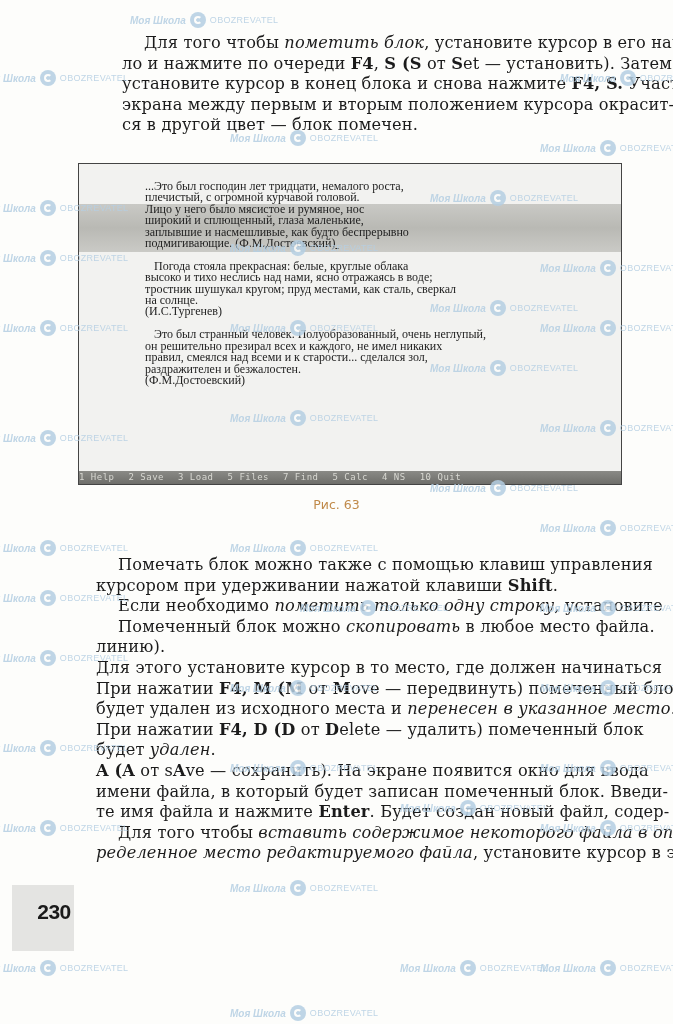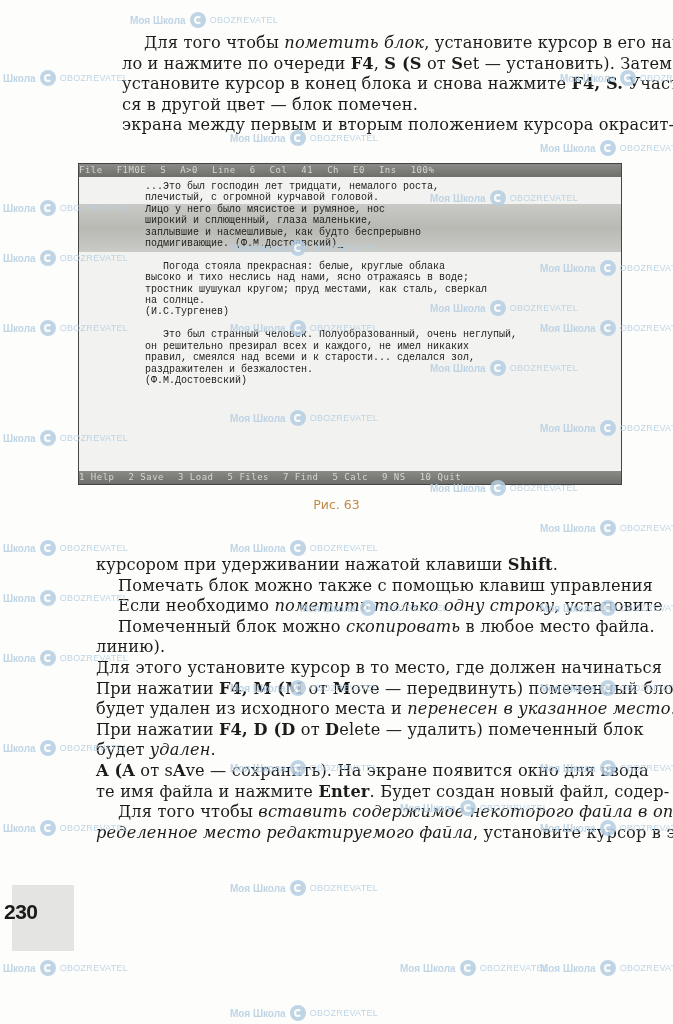--- a/index.html
+++ b/index.html
@@ -36,90 +36,90 @@
     }
     .fig .topbar { top: 0; }
     .fig .botbar { bottom: 0; }
     .fig .topbar span, .fig .botbar span { margin-right: 14px; }
     .fig .band {
       position: absolute; left: 0; right: 0; top: 40px; height: 48px;
       background: linear-gradient(#c9c9c5, #b9b9b4 50%, #cacac6);
     }
     .fig .screen-text {
       position: absolute; left: 66px; top: 17px;
-      font-family: Liberation Mono, monospace; font-size: 10px; line-height: 11.4px;
+      font-family: Liberation Serif, serif; font-size: 12px; line-height: 11.4px;
       color: #222; white-space: pre;
     }
     .fig .screen-text .cursor { text-decoration: underline; }
 
     .caption {
       position: absolute; left: 0; width: 673px; top: 497px;
       text-align: center; font-family: "DejaVu Sans", sans-serif;
       font-size: 12.5px; color: #c08a4a;
     }
 
     .page-num-box {
       position: absolute; left: 12px; top: 885px; width: 62px; height: 66px;
       background: #e4e4e2;
     }
     .page-num {
-      position: absolute; left: 4px; top: 900px; width: 84px;
-      text-align: left; font-family: "Liberation Sans", sans-serif;
+      position: absolute; left: 12px; top: 900px; width: 84px;
+      text-align: center; font-family: "Liberation Sans", sans-serif;
       font-weight: bold; font-size: 21px; color: #1a1a1a; letter-spacing: -0.5px;
     }
 
     
     .wm {
       position: absolute; font-family: "Liberation Sans", sans-serif;
       font-size: 10px; color: #b5cfe3; white-space: nowrap; opacity: 0.85;
       display: flex; align-items: center; gap: 4px; pointer-events: none;
     }
-    .wm .ws { font-weight: bold; }
+    .wm .ws { font-style: italic; font-weight: bold; }
     .wm .wlogo {
       width: 16px; height: 16px; border-radius: 50%; background: #b5cfe3;
       display: inline-block; position: relative;
     }
     .wm .wlogo::after {
       content: ""; position: absolute; left: 4px; top: 4px; width: 6px; height: 6px;
       border-radius: 50%; border: 2px solid #fdfdfb; border-right-color: transparent;
       box-sizing: content-box; width: 4px; height: 4px;
     }
     .wm .wo { font-size: 9px; letter-spacing: 0.3px; }
   </style>
 </head>
 <body>
 
 <div class="para" id="p1" style="top:33px;margin-left:26px;">
     <span class="line indent">Для того чтобы <i>пометить блок</i>, установите курсор в его нача-</span>
     <span class="line">ло и нажмите по очереди <b>F4</b>, <b>S (S</b> от <b>S</b>et — установить). Затем</span>
     <span class="line">установите курсор в конец блока и снова нажмите <b>F4, S.</b> Участок</span>
+    <span class="line">экрана между первым и вторым положением курсора окрасит-</span>
     <span class="line last">ся в другой цвет — блок помечен.</span>
-    <span class="line">экрана между первым и вторым положением курсора окрасит-</span>
   </div>
 
 <div class="fig">
-  <div class="topbar" id="topbar"><span>File</span><span>F1M0E</span><span>S</span><span>A&gt;0</span><span>Line</span><span>6</span><span>Col</span><span>41</span><span>Ch</span><span>E0</span><span>Ins</span><span>100%</span></div>
   <div class="band"></div>
   <div class="screen-text" id="screen"><div>...Это был господин лет тридцати, немалого роста,</div><div>плечистый, с огромной курчавой головой.</div><div>Лицо у него было мясистое и румяное, нос</div><div>широкий и сплющенный, глаза маленькие,</div><div>заплывшие и насмешливые, как будто беспрерывно</div><div>подмигивающие. (Ф.М.Достоевский)<span class="cursor"> </span></div><div> </div><div>   Погода стояла прекрасная: белые, круглые облака</div><div>высоко и тихо неслись над нами, ясно отражаясь в воде;</div><div>тростник шушукал кругом; пруд местами, как сталь, сверкал</div><div>на солнце.</div><div>(И.С.Тургенев)</div><div> </div><div>   Это был странный человек. Полуобразованный, очень неглупый,</div><div>он решительно презирал всех и каждого, не имел никаких</div><div>правил, смеялся над всеми и к старости... сделался зол,</div><div>раздражителен и безжалостен.</div><div>(Ф.М.Достоевский)</div></div>
-  <div class="botbar" id="botbar"><span>1 Help</span><span>2 Save</span><span>3 Load</span><span>5 Files</span><span>7 Find</span><span>5 Calc</span><span>9 NS</span><span>10 Quit</span></div>
+  <div class="botbar" id="botbar"><span>1 Help</span><span>2 Save</span><span>3 Load</span><span>5 Files</span><span>7 Find</span><span>5 Calc</span><span>4 NS</span><span>10 Quit</span></div>
 </div>
 <div class="caption">Рис. 63</div>
 
 <div class="para" id="p2" style="top:555px;">
+    <span class="line indent">Помечать блок можно также с помощью клавиш управления</span>
     <span class="line last">курсором при удерживании нажатой клавиши <b>Shift</b>.</span>
-    <span class="line indent">Помечать блок можно также с помощью клавиш управления</span>
     <span class="line indent">Если необходимо <i>пометить только одну строку</i>, установите</span>
     <span class="line indent">Помеченный блок можно <i>скопировать</i> в любое место файла.</span>
     <span class="line last">линию).</span>
     <span class="line">Для этого установите курсор в то место, где должен начинаться</span>
     <span class="line">При нажатии <b>F4, M (M</b> от <b>M</b>ove — передвинуть) помеченный блок</span>
     <span class="line last">будет удален из исходного места и <i>перенесен в указанное место</i>.</span>
     <span class="line">При нажатии <b>F4, D (D</b> от <b>D</b>elete — удалить) помеченный блок</span>
     <span class="line last">будет <i>удален</i>.</span>
     <span class="line"><b>A (A</b> от s<b>A</b>ve — сохранить). На экране появится окно для ввода</span>
+    <span class="line">имени файла, в который будет записан помеченный блок. Введи-</span>
     <span class="line">те имя файла и нажмите <b>Enter</b>. Будет создан новый файл, содер-</span>
     <span class="line indent">Для того чтобы <i>вставить содержимое некоторого файла в оп-</i></span>
     <span class="line"><i>ределенное место редактируемого файла</i>, установите курсор в это</span>
   </div>
 
 <div class="page-num-box"></div>
 <div class="page-num">230</div>
 
 <div id="wms">
     <div class="wm" style="left: 130px; top: 12px;">

